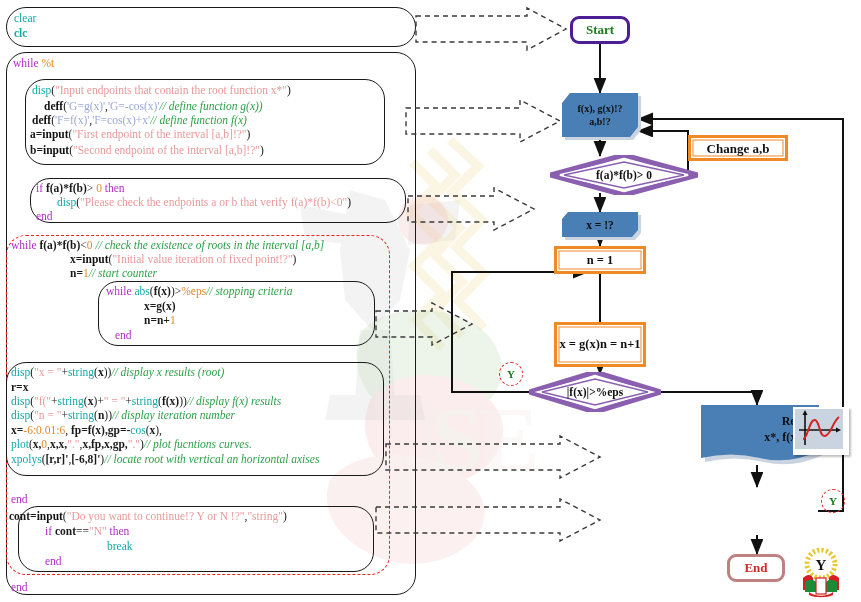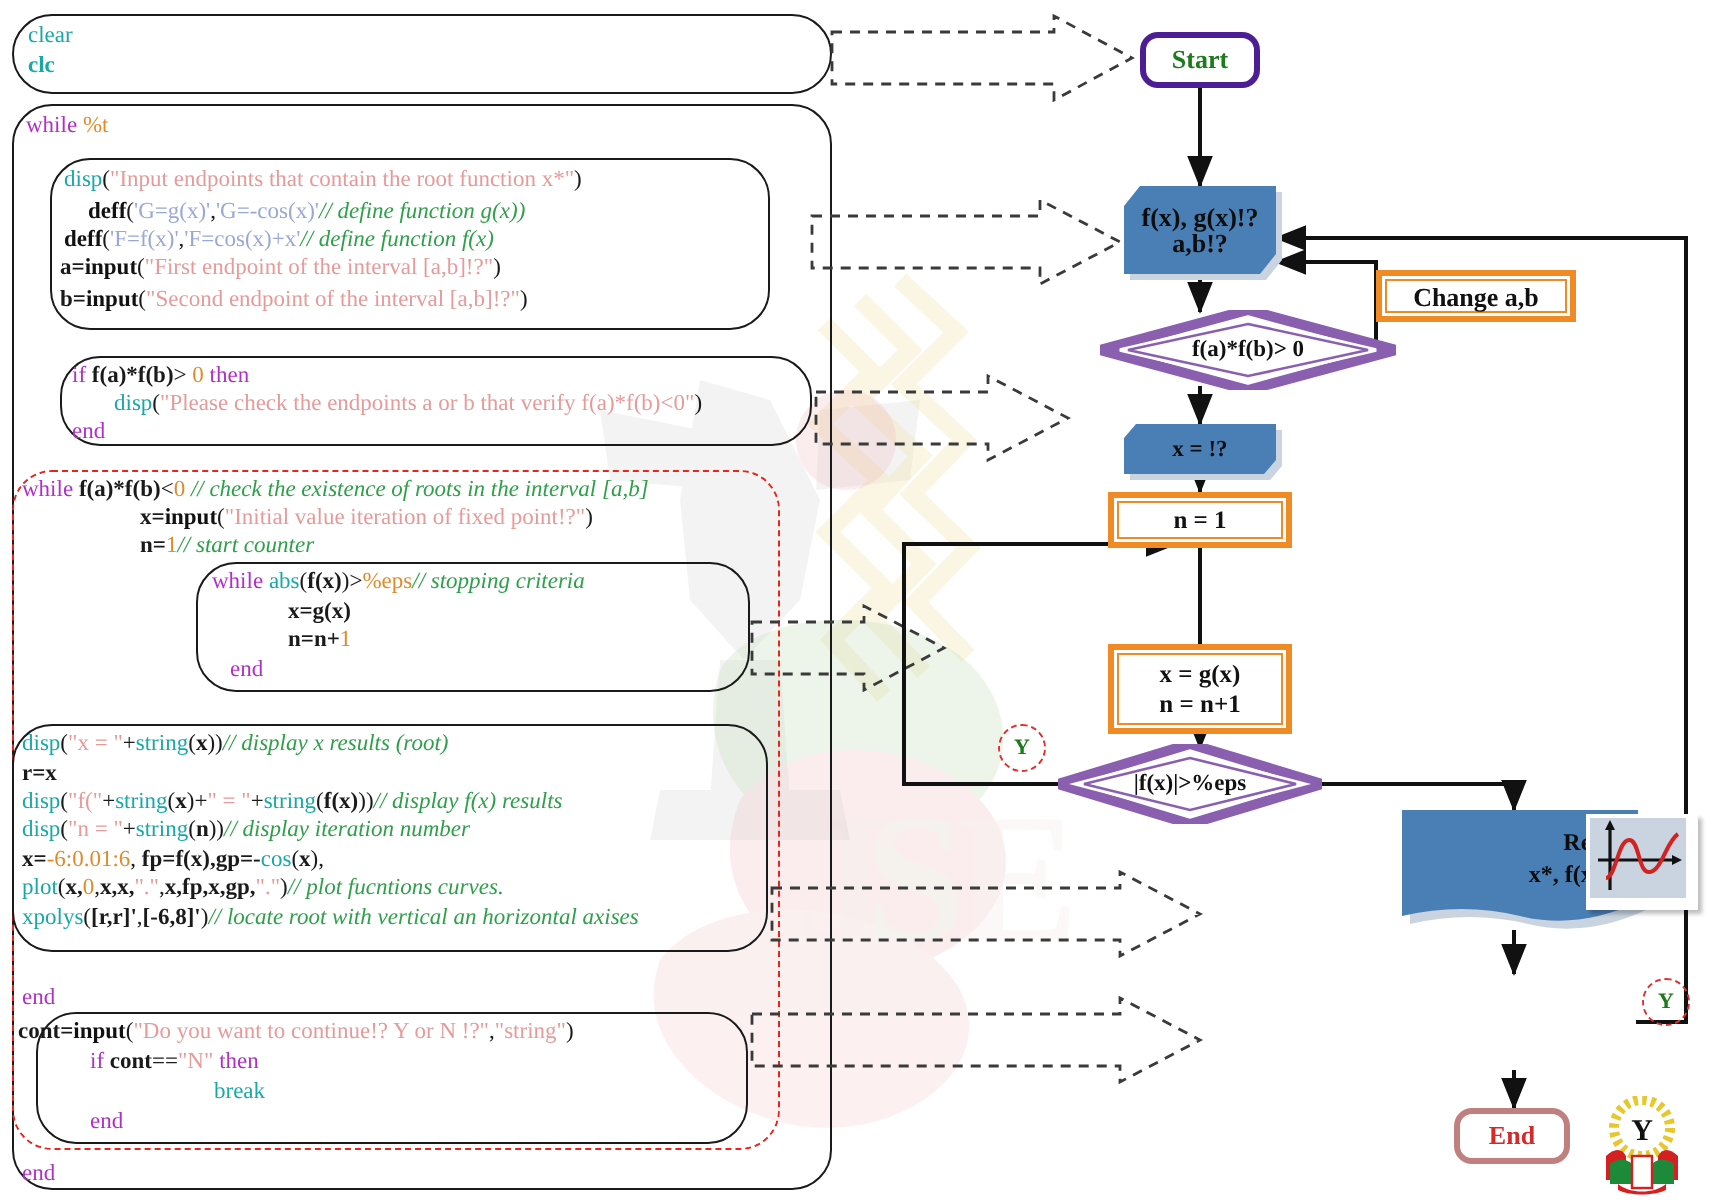--- a/index.html
+++ b/index.html
@@ -209,21 +209,21 @@
     <span>Start</span>
   </div>
 
   <div style="position:absolute;left:562px;top:93px;width:76px;height:44px;">
     <svg viewBox="0 0 76 44" style="position:absolute;left:3px;top:3px;width:76px;height:44px;">
       <path d="M0 10 L8 0 L76 0 L76 34 L68 44 L0 44 Z" fill="#c9d4e0"></path>
     </svg>
     <svg viewBox="0 0 76 44" style="position:absolute;left:0;top:0;width:76px;height:44px;">
       <path d="M0 10 L8 0 L76 0 L76 34 L68 44 L0 44 Z" fill="#4a7fb5"></path>
     </svg>
-    <div style="position:absolute;left:0;top:0;width:76px;height:44px;display:flex;flex-direction:column;align-items:center;justify-content:center;font-size:13px;font-weight:bold;color:#0d0d0d;line-height:13px;">
+    <div style="position:absolute;left:0;top:0;width:76px;height:44px;display:flex;flex-direction:column;align-items:center;justify-content:center;font-size:10px;font-weight:bold;color:#0d0d0d;line-height:13px;">
       <span>f(x), g(x)!?</span>
       <span>a,b!?</span>
     </div>
   </div>
 
   <div class="fc proc" style="left:688px;top:135px;width:100px;height:26px;font-size:13px;">
     <span>Change a,b</span>
   </div>
 
   <div class="diamond-wrap" style="left:550px;top:155px;width:148px;height:40px;">
@@ -246,21 +246,21 @@
     </svg>
     <div style="position:absolute;left:0;top:0;width:76px;height:25px;display:flex;align-items:center;justify-content:center;font-size:11.5px;font-weight:bold;color:#0d0d0d;">
       <span>x = !?</span>
     </div>
   </div>
 
   <div class="fc proc" style="left:554px;top:246px;width:92px;height:28px;">
     <span>n = 1</span>
   </div>
 
-  <div class="fc proc" style="left:554px;top:322px;width:92px;height:45px;flex-direction:column;">
+  <div class="fc proc" style="left:554px;top:322px;width:92px;height:45px;flex-direction:row;">
     <span>x = g(x)</span>
     <span>n = n+1</span>
   </div>
 
   <div class="diamond-wrap" style="left:529px;top:372px;width:132px;height:40px;">
     <svg viewBox="0 0 132 40" style="position:absolute;left:0;top:0;width:132px;height:40px;">
       <polygon points="66,0 132,20 66,40 0,20" fill="#ffffff" stroke="#8a5fb0" stroke-width="5"></polygon>
       <polygon points="66,5 123,20 66,35 9,20" fill="none" stroke="#ffffff" stroke-width="1.8"></polygon>
       <polygon points="66,7 119,20 66,33 13,20" fill="none" stroke="#8a5fb0" stroke-width="1.3"></polygon>
     </svg>

